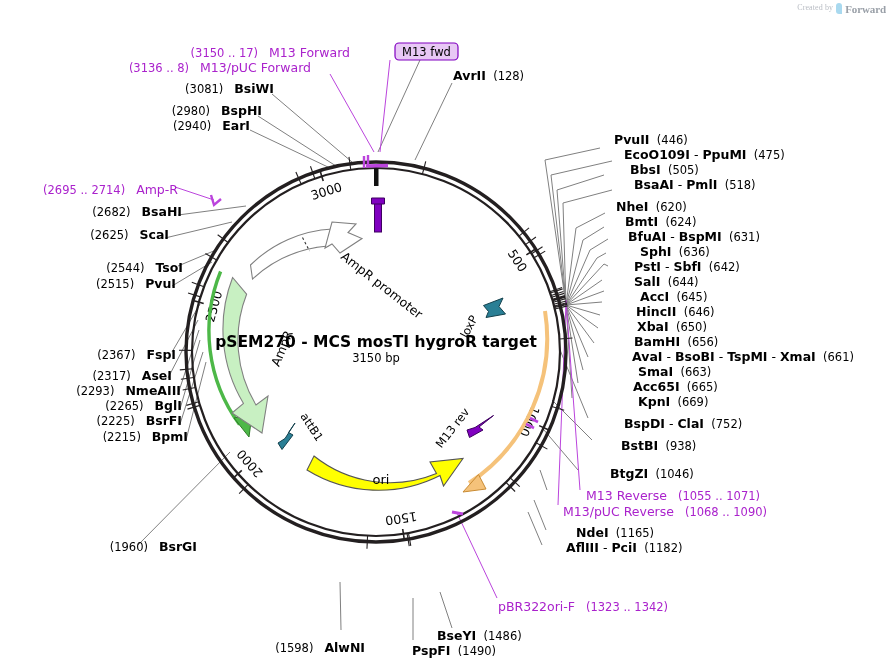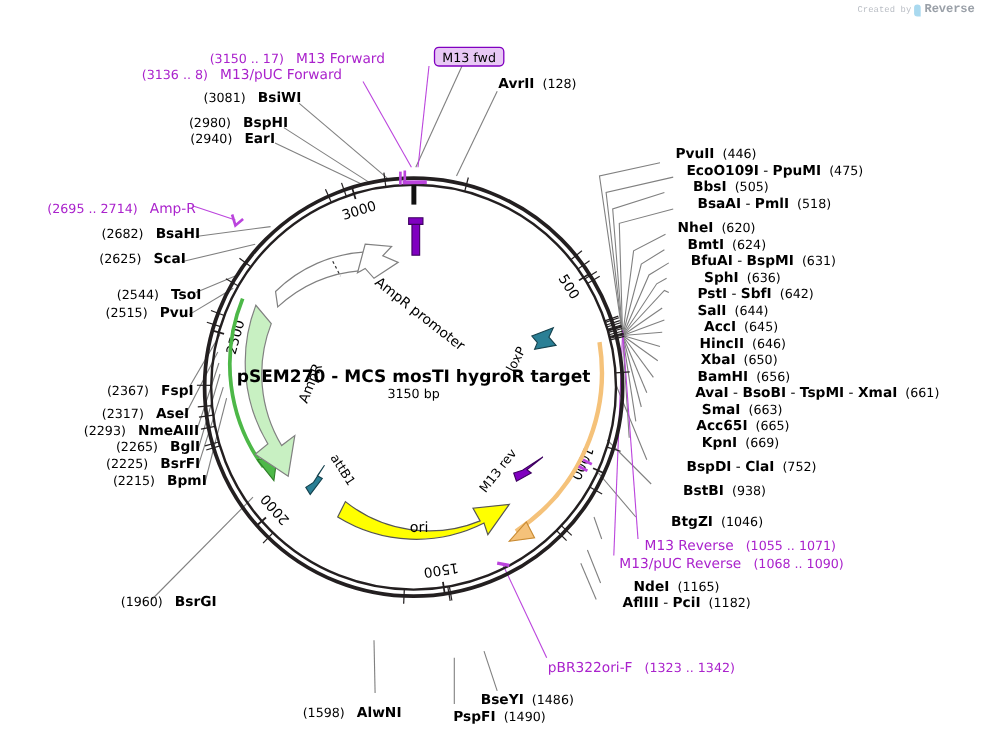--- a/index.html
+++ b/index.html
@@ -1,32 +1,32 @@
 <!DOCTYPE html>
 <html><head>
 <meta charset="utf-8">
 <style>
   html, body { margin:0; padding:0; background:#ffffff; }
   body { width:892px; height:668px; position:relative;
          font-family:"DejaVu Sans", sans-serif; overflow:hidden; }
   #map { position:absolute; left:0; top:0; }
-  .wm { position:absolute; right:6px; top:3px; display:flex; align-items:center;
-        gap:3px; font-family:Liberation Mono, monospace; }
+  .wm { position:absolute; right:6px; top:3px; display:flex; align-items:flex-start;
+        gap:3px; font-family:Liberation Serif, serif; }
   .wm .c { font-size:8px; color:#b9bdc4; letter-spacing:.1px; }
   .wm .g { font-size:11px; color:#9aa0a8; font-weight:600; letter-spacing:-.1px; }
   .wm .m { width:6px; height:11px; background:#a9d9ef; border-radius:3px 3px 0 3px; }
   text { white-space:pre; }
 </style>
 </head>
 <body>
 
 <div class="wm">
   <span class="c">Created by</span>
   <span class="m"></span>
-  <span class="g">Reverse</span>
+  <span class="g">Forward</span>
 </div>
 
 <svg id="map" width="892" height="668" viewBox="0 0 892 668">
 
   <g stroke="#808080" fill="none" stroke-width="1">
 
     <path d="M566,305 L545,160 L600,148"></path>
     <path d="M566,305 L551,175 L612,161"></path>
     <path d="M566,305 L557,190 L604,175"></path>
     <path d="M566,305 L563,203 L612,190"></path>

